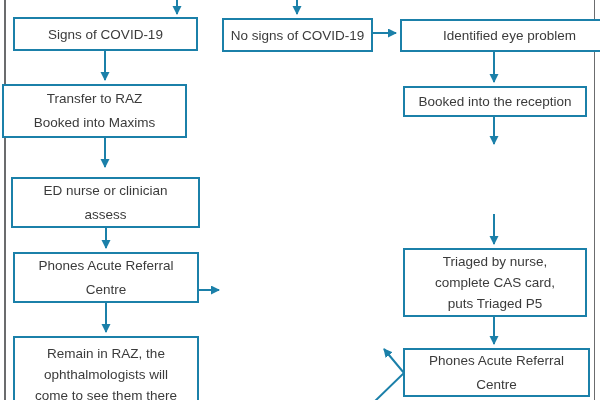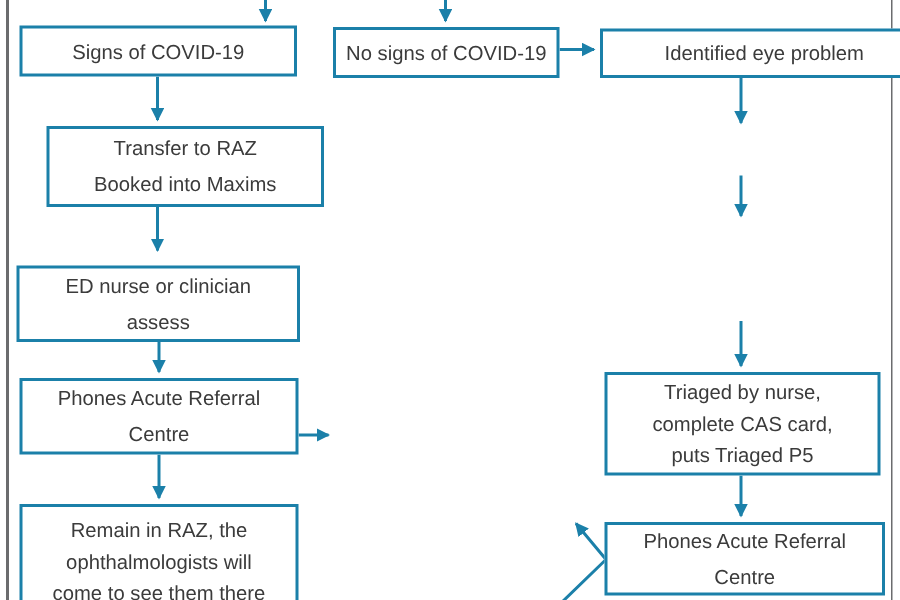--- a/index.html
+++ b/index.html
@@ -72,33 +72,34 @@
     <line x1="494" y1="317" x2="494" y2="344" marker-end="url(#ah)"></line>
     <polyline points="373,403 404,373 384,349" marker-end="url(#ah)"></polyline>
   </svg>
 
   <div class="box" style="left:13px;  top:17px;  width:185px; height:34px;">Signs of COVID-19</div>
 
   <div class="box" style="left:222px; top:18px;  width:151px; height:34px;">No signs of COVID-19</div>
 
   <div class="box" style="left:400px; top:19px;  width:219px; height:33px;">Identified eye problem</div>
 
-  <div class="box loose" style="left:31px; top:84px; width:185px; height:54px;text-align:center;">Transfer to RAZ
+  <div class="box loose" style="left:2px; top:84px; width:185px; height:54px;text-align:center;">Transfer to RAZ
 Booked into Maxims</div>
 
   <div class="box loose" style="left:11px; top:177px; width:189px; height:51px;">ED nurse or clinician
 assess</div>
 
   <div class="box loose" style="left:13px; top:252px; width:186px; height:51px;">Phones Acute Referral
 Centre</div>
 
   <div class="box" style="left:13px; top:336px; width:186px; height:76px;">Remain in RAZ, the
 ophthalmologists will
 come to see them there</div>
 
+  <div class="box" style="left:403px; top:86px; width:184px; height:31px;">Booked into the reception</div>
 
 
   <div class="box" style="left:403px; top:248px; width:184px; height:69px;">Triaged by nurse,
 complete CAS card,
 puts Triaged P5</div>
 
   <div class="box loose" style="left:403px; top:348px; width:187px; height:49px;">Phones Acute Referral
 Centre</div>
 
 

